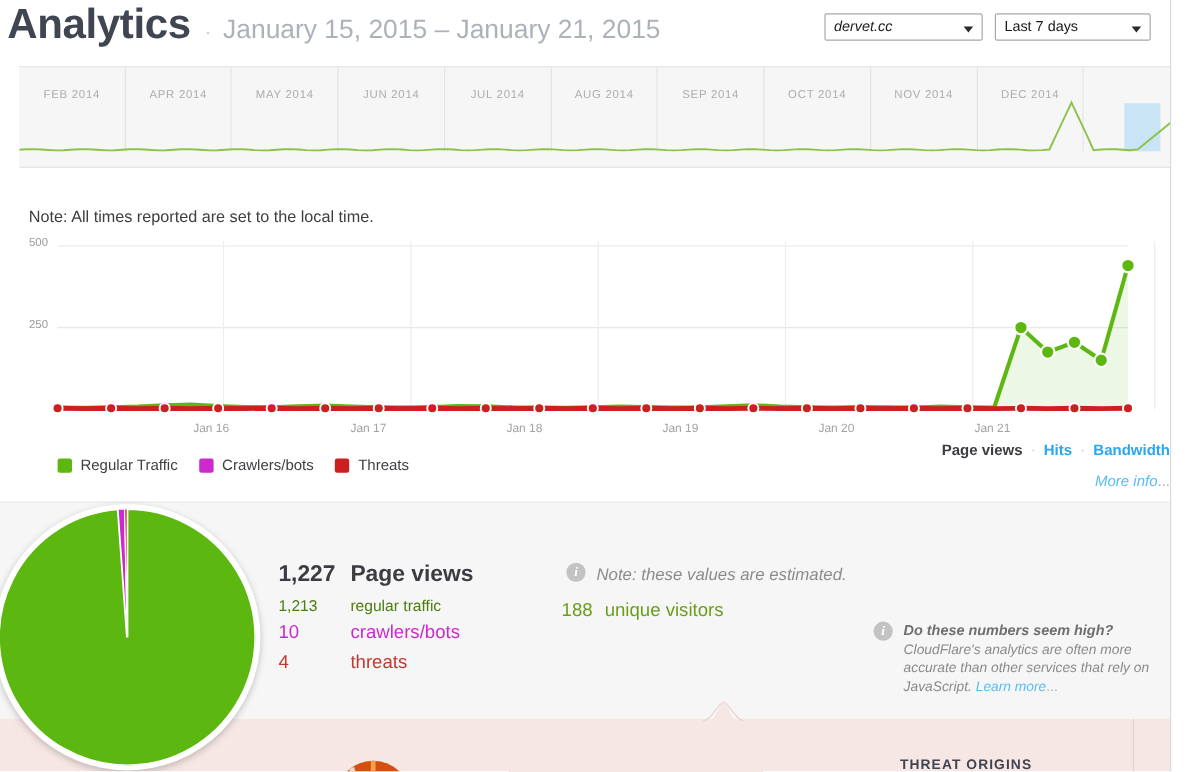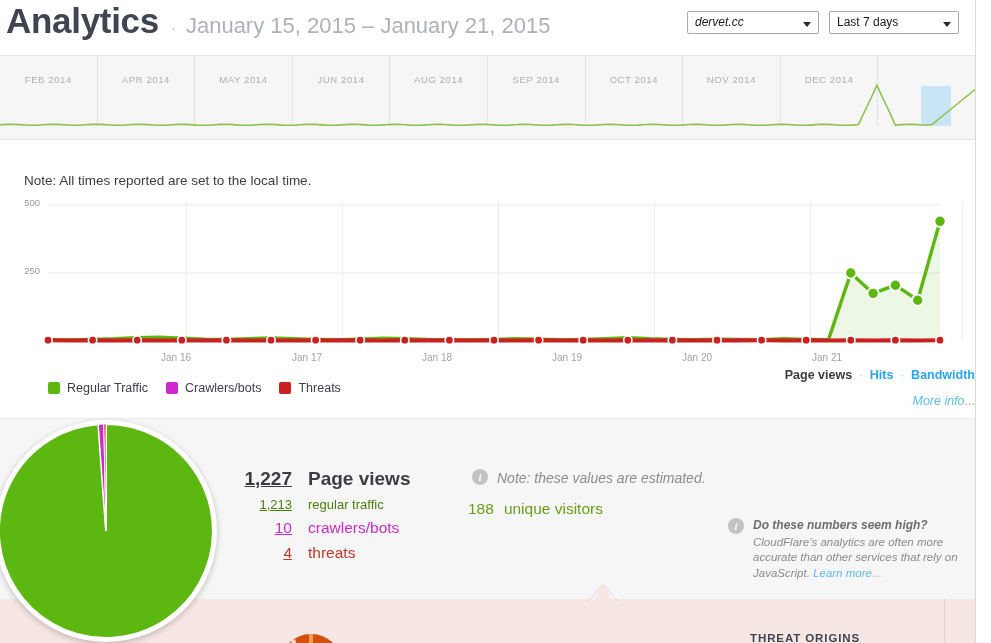--- a/index.html
+++ b/index.html
@@ -26,21 +26,21 @@
     position: relative; height: 23px; border: 1px solid #a9a9a9; border-radius: 2px;
     background: #fff; font-size: 12px; color: #1a1a1a; line-height: 21px;
     padding: 0 22px 0 7px; white-space: nowrap;
   }
   .sel.s1 { width: 132px; font-style: italic; }
   .sel.s2 { width: 130px; }
   .caret { position: absolute; right: 7px; top: 10px; width: 0; height: 0;
     border-left: 4px solid transparent; border-right: 4px solid transparent; border-top: 5px solid #2b2b2b; }
 
   
-  .timeline { position: absolute; left: 0; top: 55px; width: 975px; height: 85px; background: #f6f6f6; border-top: 1px solid #e6e6e6; border-bottom: 1px solid #e6e6e6; overflow: hidden; }
+  .timeline { position: absolute; left: 16px; top: 55px; width: 975px; height: 85px; background: #f6f6f6; border-top: 1px solid #e6e6e6; border-bottom: 1px solid #e6e6e6; overflow: hidden; }
   .tl-months { position: absolute; left: 0; top: 0; width: 975px; height: 70px; display: flex; }
   .tl-month { flex: 1 1 0; border-left: 1px solid #e4e4e4; font-size: 9.5px; color: #adadad; text-align: center; padding-top: 18px; letter-spacing: 0.6px; }
   .tl-month:first-child { border-left: none; }
   .tl-sel { position: absolute; left: 921px; top: 30px; width: 30px; height: 40px; background: #bfe1f5; opacity: .85; }
   .tl-svg { position: absolute; left: 0; top: 0; width: 975px; height: 85px; }
 
   
   .note-local { position: absolute; left: 24px; top: 173px; font-size: 13.5px; color: #3d3d42; }
 
   
@@ -65,21 +65,21 @@
 
   
   .stats-panel { position: absolute; left: 0; top: 418px; width: 975px; height: 181px; background: #f6f6f6; border-top: 1px solid #ececec; }
 
   .pie { position: absolute; left: -5px; top: 420px; width: 222px; height: 222px;
     border-radius: 50%; background: #fff; box-shadow: 0 2px 6px rgba(0,0,0,.22); z-index: 12; }
   .pie-svg { position: absolute; left: 4px; top: 4px; width: 214px; height: 214px; }
 
   .numbers { position: absolute; left: 232px; top: 468px; z-index: 14; }
   .nrow { display: flex; align-items: baseline; margin-bottom: 7px; }
-  .nval { width: 60px; text-align: right; margin-right: 16px; text-decoration: underline; }
+  .nval { width: 60px; margin-right: 0; }
   .n-main .nval { font-size: 19px; font-weight: bold; color: #3c3c42; }
   .n-main .nlab { font-size: 19px; font-weight: bold; color: #3c3c42; }
   .n-reg .nval, .n-reg .nlab { font-size: 13px; color: #4d7c0f; }
   .n-bot .nval, .n-bot .nlab { font-size: 15.5px; color: #cc2acc; }
   .n-thr .nval, .n-thr .nlab { font-size: 15.5px; color: #c0392b; }
 
   .est-note { position: absolute; left: 472px; top: 469px; display: flex; align-items: flex-start; z-index: 14; }
   .info-i { width: 16px; height: 16px; border-radius: 50%; background: #c3c3c3; color: #fff;
     font-size: 11px; font-style: italic; font-weight: bold; text-align: center; line-height: 16px; flex: 0 0 16px; margin-right: 9px; font-family: "Liberation Serif", serif; }
   .est-tx { font-size: 14px; color: #8c8c8c; font-style: italic; padding-top: 1px; }
@@ -124,20 +124,21 @@
       </div>
     </div>
   </div>
 
   <div class="timeline">
     <div class="tl-months">
       <div class="tl-month">FEB 2014</div>
       <div class="tl-month">APR 2014</div>
       <div class="tl-month">MAY 2014</div>
       <div class="tl-month">JUN 2014</div>
+      <div class="tl-month">JUL 2014</div>
       <div class="tl-month">AUG 2014</div>
       <div class="tl-month">SEP 2014</div>
       <div class="tl-month">OCT 2014</div>
       <div class="tl-month">NOV 2014</div>
       <div class="tl-month">DEC 2014</div>
       <div class="tl-month"></div>
     </div>
     <div class="tl-sel"></div>
     <svg class="tl-svg" viewBox="0 0 975 85" preserveAspectRatio="none">
       <path id="tl-path" fill="none" stroke="#8bc34a" stroke-width="1.6" d="M0.0,68.8 L6.1,68.4 L12.3,68.3 L18.4,68.6 L24.5,69.0 L30.7,69.3 L36.8,69.2 L42.9,68.8 L49.1,68.4 L55.2,68.3 L61.3,68.6 L67.5,69.0 L73.6,69.3 L79.7,69.2 L85.8,68.8 L92.0,68.4 L98.1,68.3 L104.2,68.6 L110.4,69.0 L116.5,69.3 L122.6,69.2 L128.8,68.8 L134.9,68.4 L141.0,68.3 L147.2,68.6 L153.3,69.0 L159.4,69.3 L165.6,69.2 L171.7,68.8 L177.8,68.4 L184.0,68.3 L190.1,68.6 L196.2,69.1 L202.4,69.3 L208.5,69.2 L214.6,68.8 L220.8,68.4 L226.9,68.3 L233.0,68.6 L239.2,69.1 L245.3,69.3 L251.4,69.2 L257.5,68.7 L263.7,68.4 L269.8,68.3 L275.9,68.6 L282.1,69.1 L288.2,69.3 L294.3,69.2 L300.5,68.7 L306.6,68.4 L312.7,68.3 L318.9,68.6 L325.0,69.1 L331.1,69.3 L337.3,69.1 L343.4,68.7 L349.5,68.4 L355.7,68.3 L361.8,68.6 L367.9,69.1 L374.1,69.3 L380.2,69.1 L386.3,68.7 L392.5,68.4 L398.6,68.3 L404.7,68.7 L410.8,69.1 L417.0,69.3 L423.1,69.1 L429.2,68.7 L435.4,68.4 L441.5,68.3 L447.6,68.7 L453.8,69.1 L459.9,69.3 L466.0,69.1 L472.2,68.7 L478.3,68.4 L484.4,68.3 L490.6,68.7 L496.7,69.1 L502.8,69.3 L509.0,69.1 L515.1,68.7 L521.2,68.4 L527.4,68.3 L533.5,68.7 L539.6,69.1 L545.8,69.3 L551.9,69.1 L558.0,68.7 L564.2,68.4 L570.3,68.3 L576.4,68.7 L582.5,69.1 L588.7,69.3 L594.8,69.1 L600.9,68.7 L607.1,68.3 L613.2,68.4 L619.3,68.7 L625.5,69.1 L631.6,69.3 L637.7,69.1 L643.9,68.7 L650.0,68.3 L656.1,68.4 L662.3,68.7 L668.4,69.1 L674.5,69.3 L680.7,69.1 L686.8,68.7 L692.9,68.3 L699.1,68.4 L705.2,68.7 L711.3,69.1 L717.5,69.3 L723.6,69.1 L729.7,68.7 L735.8,68.3 L742.0,68.4 L748.1,68.7 L754.2,69.1 L760.4,69.3 L766.5,69.1 L772.6,68.7 L778.8,68.3 L784.9,68.4 L791.0,68.7 L797.2,69.1 L803.3,69.3 L809.4,69.1 L815.6,68.6 L821.7,68.3 L827.8,68.4 L834.0,68.7 L840.1,69.2 L846.2,69.3 L852.4,69.1 L858.5,68.6 L864.6,55.5 L870.8,42.5 L876.9,29.5 L883.0,42.5 L889.2,55.5 L895.3,69.1 L901.4,68.6 L907.5,68.3 L913.7,68.4 L919.8,68.8 L925.9,69.2 L932.1,68.5 L938.2,63.5 L944.3,58.5 L950.5,53.5 L956.6,48.5 L962.7,43.5 L968.9,38.5 L975.0,33.5"></path>

